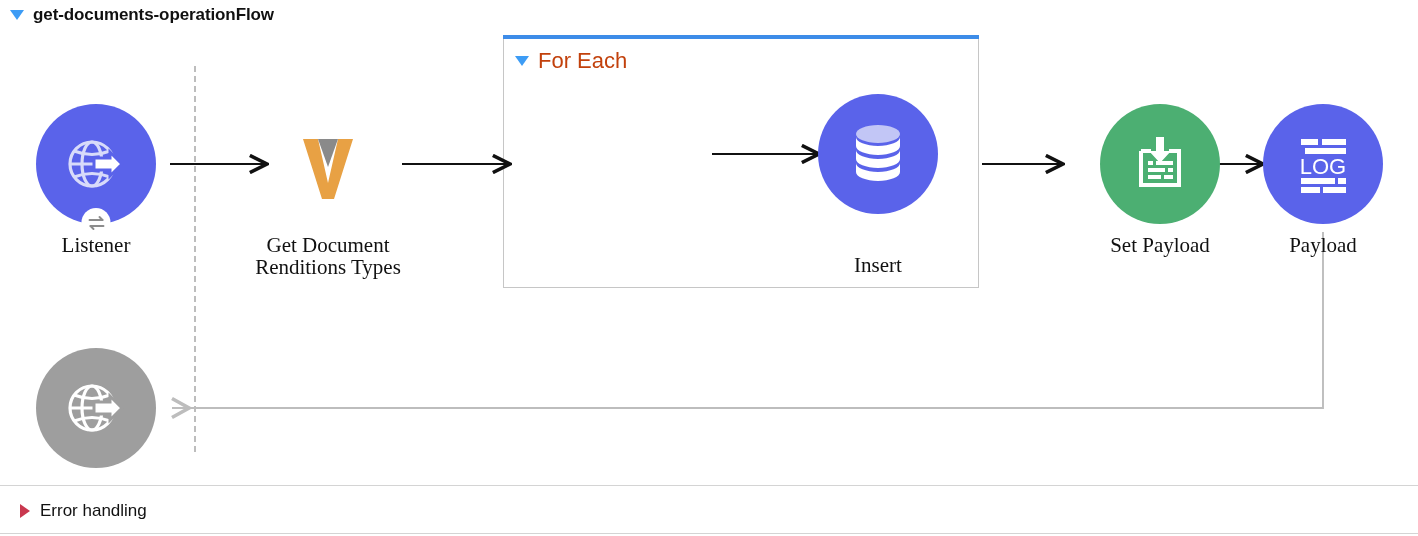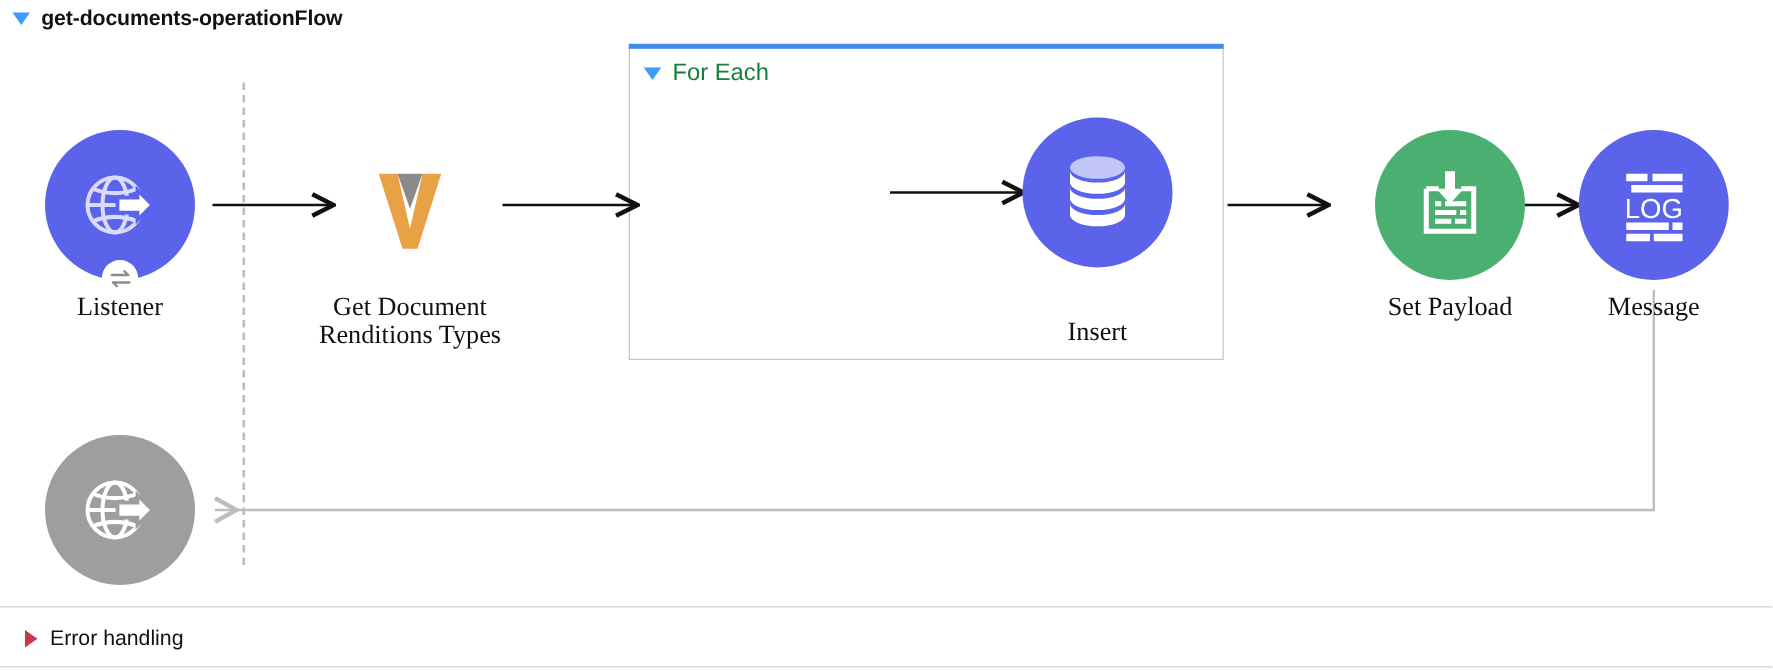--- a/index.html
+++ b/index.html
@@ -74,21 +74,21 @@
     box-sizing:border-box;
   }
   .scope-topbar{
     position:absolute;left:-1px;top:-4px;right:-1px;height:4px;
     background:#3d8ce8;
   }
   .scope-header{
     position:absolute;left:11px;top:9px;
     display:flex;align-items:center;gap:9px;
   }
-  .scope-title{font-size:19px;color:#15803d;}
+  .scope-title{font-size:22px;color:#c2410c;}
 
   
   .err-sep{
     position:absolute;left:0;width:1418px;height:1px;background:#d4d4d4;
   }
   .err-row{
     position:absolute;left:20px;top:498px;
     display:flex;align-items:center;gap:10px;height:25px;
   }
   .err-title{font-size:17px;color:#111;}
@@ -210,21 +210,21 @@
         <rect x="12" y="6" width="17" height="6" fill="#ffffff"></rect>
         <rect x="33" y="6" width="24" height="6" fill="#ffffff"></rect>
         <rect x="16" y="15" width="41" height="6" fill="#ffffff"></rect>
         <text x="34" y="41" font-family="&quot;Liberation Sans&quot;, sans-serif" font-size="22" fill="#ffffff" text-anchor="middle">LOG</text>
         <rect x="12" y="45" width="34" height="6" fill="#ffffff"></rect>
         <rect x="49" y="45" width="8" height="6" fill="#ffffff"></rect>
         <rect x="12" y="54" width="19" height="6" fill="#ffffff"></rect>
         <rect x="34" y="54" width="23" height="6" fill="#ffffff"></rect>
       </svg>
     </div>
-    <div class="node-label">Message</div>
+    <div class="node-label">Payload</div>
   </div>
 
   <div class="node" style="left:36px;top:348px;width:120px;">
     <div class="circle" style="width:120px;height:120px;background:#9e9e9e;">
       <svg width="70" height="70" viewBox="0 0 70 70">
         <g fill="none" stroke="#ffffff" stroke-width="3.2">
           <circle cx="31" cy="35" r="22"></circle>
           <ellipse cx="31" cy="35" rx="10" ry="22"></ellipse>
           <line x1="9" y1="35" x2="53" y2="35"></line>
           <path d="M13,22 Q31,29 49,22"></path>

